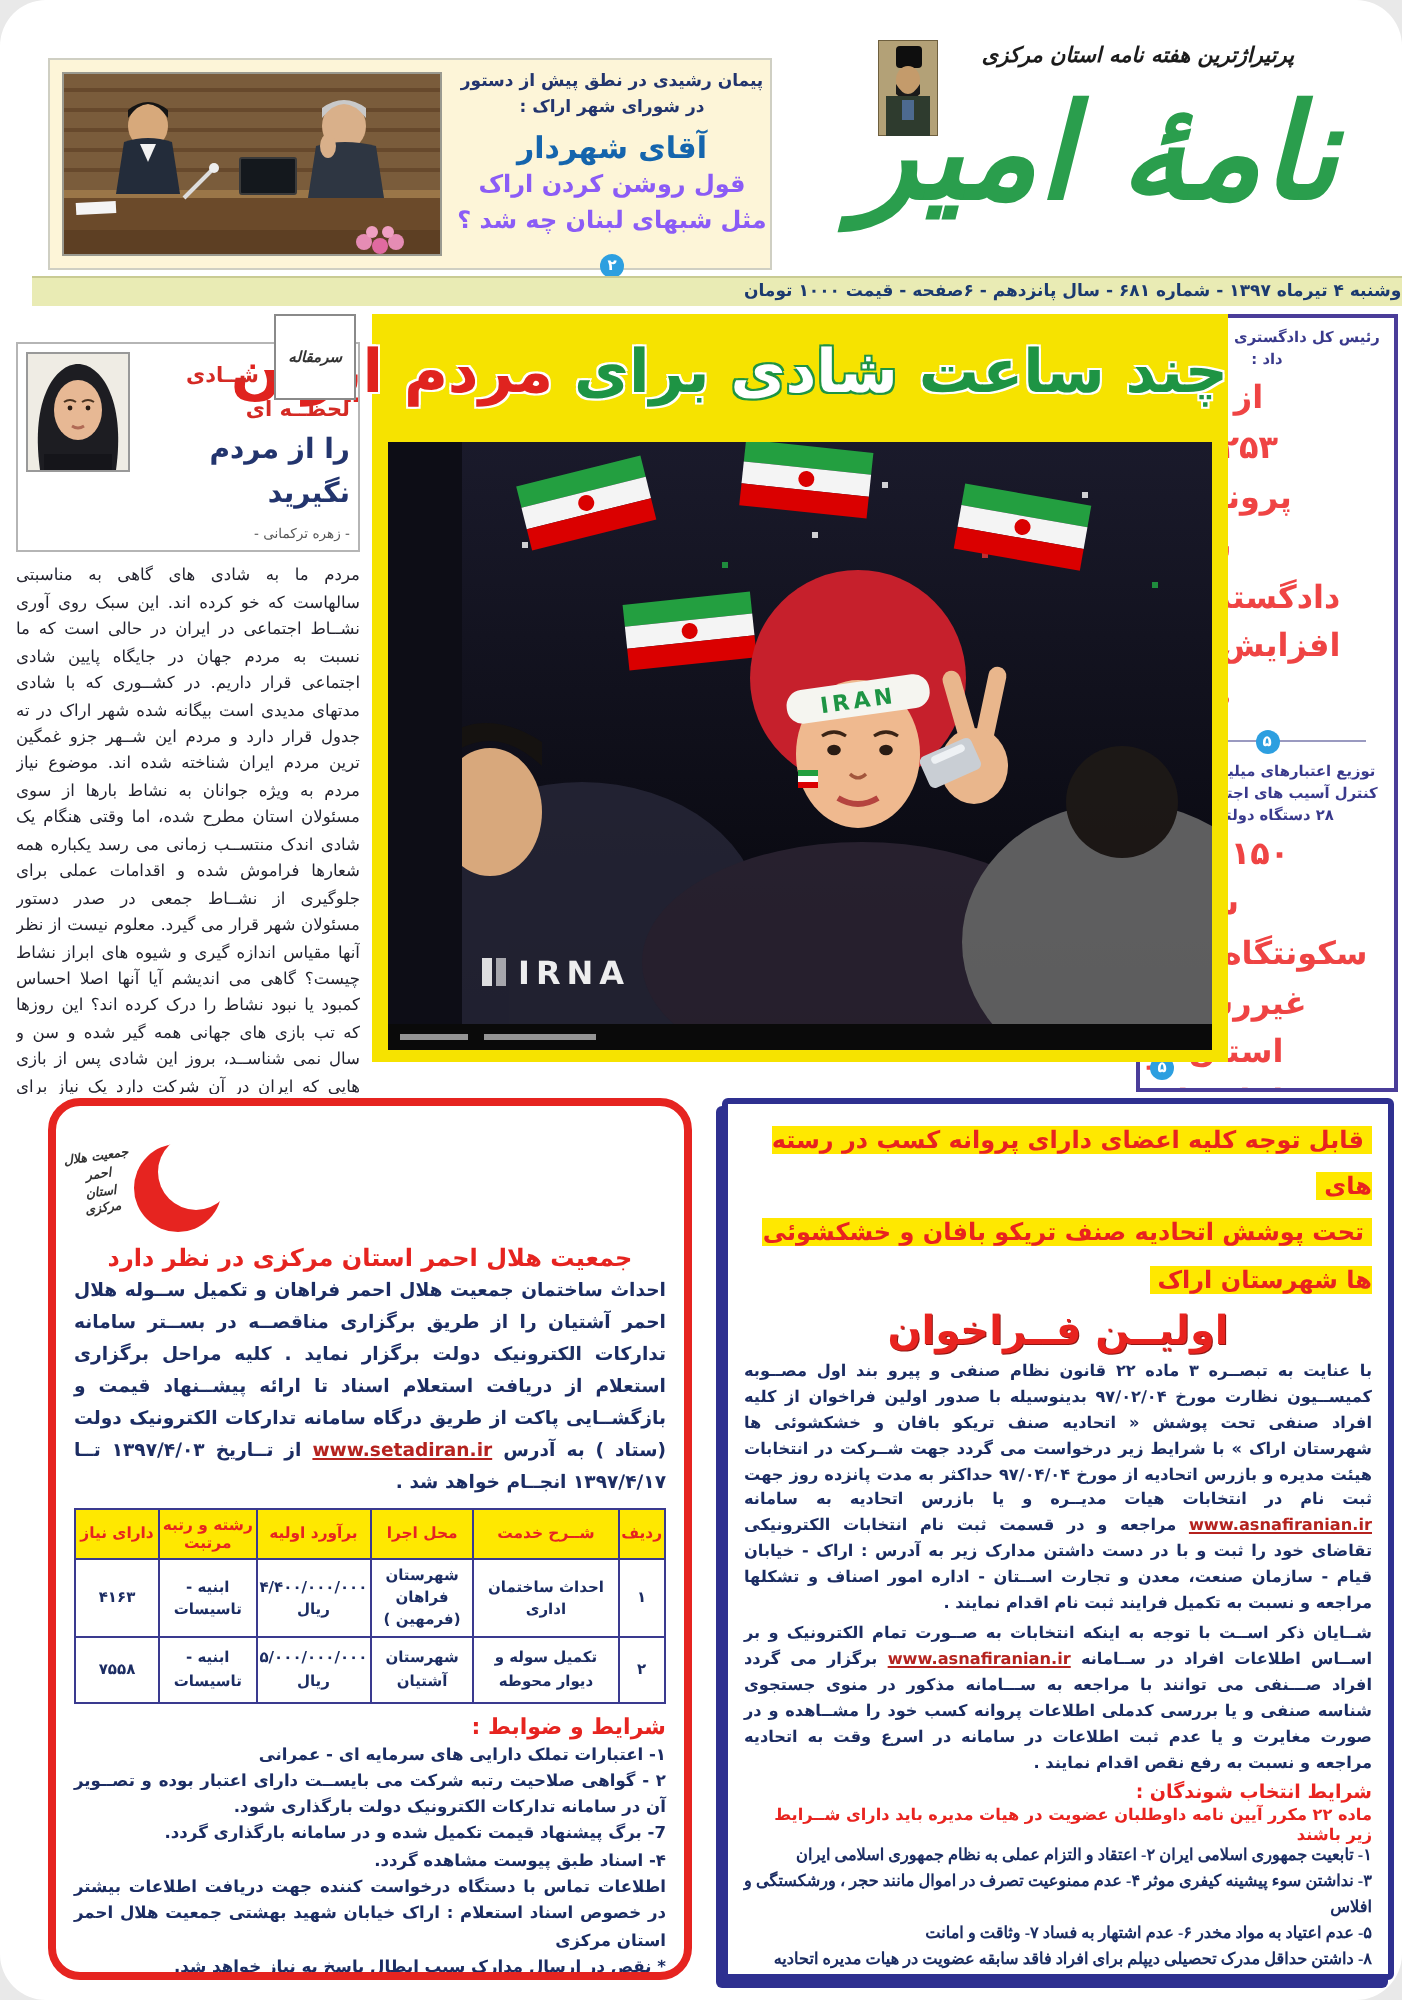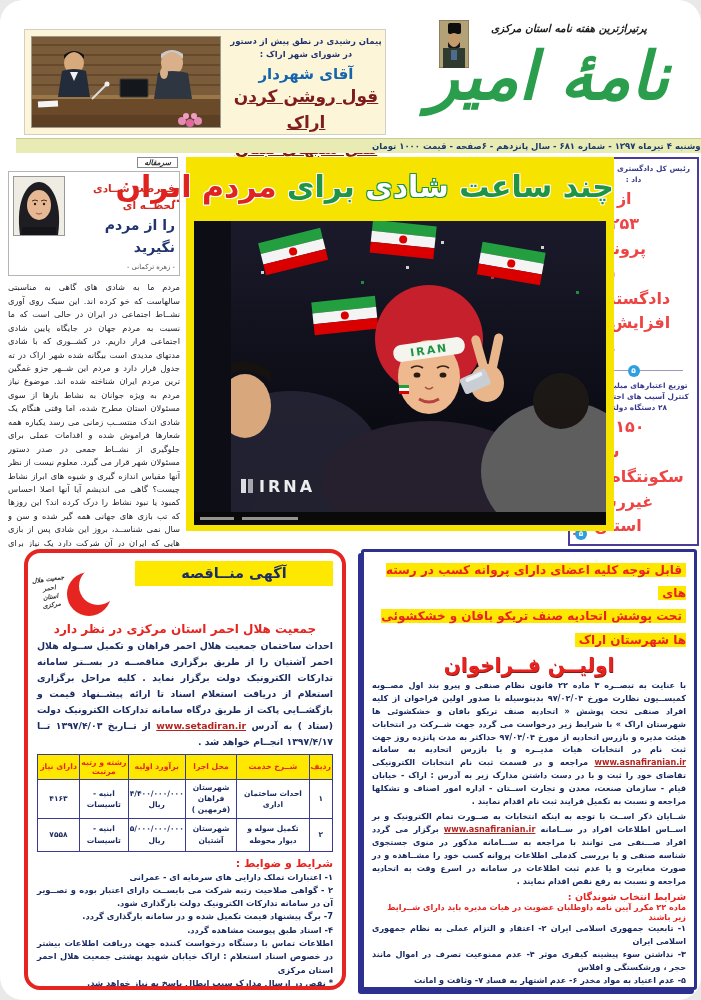--- a/index.html
+++ b/index.html
@@ -7,21 +7,21 @@
   body { font-family:"DejaVu Sans", sans-serif; }
   .page { position:relative; width:701px; height:1000px; background:#ffffff; overflow:hidden; margin:0 auto; direction:rtl;border-radius:23px; }
 
   
   .top-story-box { position:absolute; left:24px; top:29px; width:362px; height:106px;
     background:#fdf5d8; border:1px solid #cfcfc3; display:flex; flex-direction:row-reverse; }
   .top-story-photo { width:190px; height:92px; margin:6px; flex:none; border:1px solid #9a9a90; }
   .top-story-text { flex:1; text-align:center; padding-top:5px; }
   .ts-kicker { font-size:8.5px; font-weight:bold; color:#23356e; line-height:1.5; }
   .ts-highlight { font-size:15px; font-weight:bold; color:#1565ad; margin-top:4px; }
-  .ts-title { font-size:17px; font-weight:bold; color:#7f1d1d; line-height:1.55;text-decoration:underline; }
+  .ts-title { font-size:12px; font-weight:bold; color:#8b5cf6; line-height:1.55; }
   .badge { display:inline-block; width:12px; height:12px; border-radius:50%; background:#2d9fe0;
     color:#fff; font-size:7.5px; font-weight:bold; line-height:12px; text-align:center; }
 
   .masthead { position:absolute; right:2px; top:6px; width:302px; height:130px; }
   .masthead-portrait { position:absolute; left:42px; top:14px; width:30px; height:48px; }
   .masthead-tagline { position:absolute; right:52px; top:16px; font-size:10.5px; font-style:italic;
     color:#1c1c1c; font-weight:bold; }
   .masthead-title { position:absolute; right:0; top:28px; width:100%; text-align:center;
     font-size:66px; font-weight:bold; font-style:italic; color:#2a9e4d; line-height:1.3; }
 
@@ -44,21 +44,21 @@
   .headline { height:64px; line-height:60px; text-align:center; font-weight:bold; font-size:30px; white-space:nowrap; }
   .h-green { color:#1e9444; text-shadow:-1px -1px 0 #fff,1px -1px 0 #fff,-1px 1px 0 #fff,1px 1px 0 #fff; }
   .h-white { color:#ffffff; text-shadow:-1px -1px 0 #1e9444,1px -1px 0 #1e9444,-1px 1px 0 #1e9444,1px 1px 0 #1e9444; }
   .h-red { color:#e0231f; text-shadow:-1px -1px 0 #fff,1px -1px 0 #fff,-1px 1px 0 #fff,1px 1px 0 #fff; }
   .photo-wrap { margin:0 8px; height:291px; position:relative; background:#0d0d16; overflow:hidden; }
   .photo-caption { margin:0 8px; height:13px; background:#0a0a0a; position:relative; }
   .photo-caption .dash { position:absolute; top:5px; height:3px; background:#cfcfcf; opacity:.7; }
 
   
   .editorial { position:absolute; left:8px; top:157px; width:172px; height:390px; overflow:hidden; }
-  .ed-label { position:absolute; right:2px; top:0; border:1px solid #8a8a8a; padding:0 6px;
+  .ed-label { position:absolute; right:2px; top:0; border:1px solid #8a8a8a; padding:16px 6px;
     font-size:7.5px; font-style:italic; font-weight:bold; color:#333; background:#fff; }
   .ed-header { margin-top:14px; border:1px solid #b5b5b5; padding:4px; display:flex; gap:4px; }
   .ed-titles { flex:1; text-align:right; padding-top:4px; }
   .ed-title-red { font-size:10.5px; font-weight:bold; color:#d42a24; line-height:1.6; }
   .ed-title-navy { font-size:14px; font-weight:bold; color:#23356e; line-height:1.6; }
   .ed-byline { font-size:6.8px; color:#555; margin-top:5px; }
   .ed-photo { width:52px; height:60px; flex:none; border:1px solid #999; }
   .ed-body { margin-top:5px; height:268px; overflow:hidden; font-size:8.3px; color:#23232e;
     text-align:justify; line-height:1.62; }
   .ed-continue { margin-top:2px; font-size:8.5px; font-weight:bold; color:#d42a24; text-align:left; }
@@ -85,21 +85,21 @@
   
   .union-box { position:absolute; left:361px; top:549px; width:336px; height:441px; background:#fff;
     border:3px solid #2e3090; border-radius:3px; box-shadow:-3px 4px 0 0 #2e3090; padding:5px 8px; overflow:hidden; }
   .union-title-line { text-align:right; line-height:1.45; }
   .union-title-line > span { background:#ffe800; color:#e8231f; font-size:12px; font-weight:bold; padding:0 4px; }
   .union-callout { text-align:center; color:#e8231f; font-size:20px; font-weight:bold; letter-spacing:1px;
     margin:3px 0 2px; text-shadow:0.5px 0.5px 0 #8d1512; }
   .union-par { font-size:8.1px; font-weight:bold; color:#1c2d63; text-align:justify; line-height:1.6; margin-top:2px; }
   .union-sec-title { color:#e8231f; font-size:9.5px; font-weight:bold; margin-top:3px; }
   .union-sub-red { color:#e8231f; font-size:8.1px; font-weight:bold; }
-  .union-item { font-size:8.1px; font-weight:bold; color:#1c2d63; line-height:1.6; text-align:justify; }
+  .union-item { font-size:8.1px; font-weight:bold; color:#1c2d63; line-height:1.6; text-align:justify;font-family:Liberation Serif, serif; }
   svg { display:block; }
 </style>
 </head>
 <body>
 
 <div class="page">
 
   <div class="masthead">
     <div class="masthead-portrait">
       <svg width="30" height="48" viewBox="0 0 30 48">
@@ -309,21 +309,20 @@
           <rect x="8" y="50" width="34" height="8" fill="#15151a"></rect>
         </svg>
       </div>
     </div>
     <div class="ed-body">مردم ما به شادی های گاهی به مناسبتی سالهاست که خو کرده اند. این سبک روی آوری نشــاط اجتماعی در ایران در حالی است که ما نسبت به مردم جهان در جایگاه پایین شادی اجتماعی قرار داریم. در کشــوری که با شادی مدتهای مدیدی است بیگانه شده شهر اراک در ته جدول قرار دارد و مردم این شــهر جزو غمگین ترین مردم ایران شناخته شده اند. موضوع نیاز مردم به ویژه جوانان به نشاط بارها از سوی مسئولان استان مطرح شده، اما وقتی هنگام یک شادی اندک منتســب زمانی می رسد یکباره همه شعارها فراموش شده و اقدامات عملی برای جلوگیری از نشــاط جمعی در صدر دستور مسئولان شهر قرار می گیرد. معلوم نیست از نظر آنها مقیاس اندازه گیری و شیوه های ابراز نشاط چیست؟ گاهی می اندیشم آیا آنها اصلا احساس کمبود یا نبود نشاط را درک کرده اند؟ این روزها که تب بازی های جهانی همه گیر شده و سن و سال نمی شناســد، بروز این شادی پس از بازی هایی که ایران در آن شرکت دارد یک نیاز برای مردم و هراس برای مســئولین شده است. جوانان و خانواده های اراکی در حالی از تماشای دسته جمعی فوتبال که لذت جمعی بیشتری دارد محروم هستند که با بسته بودن در ورزشگاه ها می شد با کمی اعتماد حداقل امکان تماشا بر صفحات مانیتور در پارک ها را فراهم کرد، اما مسئولین یا خود از شادی بیزارند یا فراموش کرده اند ما انسان هستیم. احساس داریم و احتیاج به شادی نیاز زندگی ماست. مردم شهر ما که جمعیت غالب آن کارگری است در این شهر صنعتی دودزده با همه محرومیت ها دل به یک تصویر دورهمی خیابانی پیاده یا با خودرو پس از بازی جوانانشان در بازی های جهانی بسته اند. انتظار مردم خیلی زیاد نیست.</div>
     <div class="ed-continue">ادامه در صفحه ۲</div>
   </div>
 
   <div class="tender-box">
     <div class="tender-header">
-      <div class="tender-titlebar">آگهی منــاقصه</div>
       <div class="tender-logo">
         <svg width="52" height="56" viewBox="0 0 52 56">
           <circle cx="24" cy="31" r="22" fill="#e62420"></circle>
           <circle cx="33" cy="23" r="19" fill="#ffffff"></circle>
         </svg>
       </div>
       <div class="tender-org">
         <span>جمعیت هلال احمر</span><br><span>استان مرکزی</span>
       </div>
     </div>

